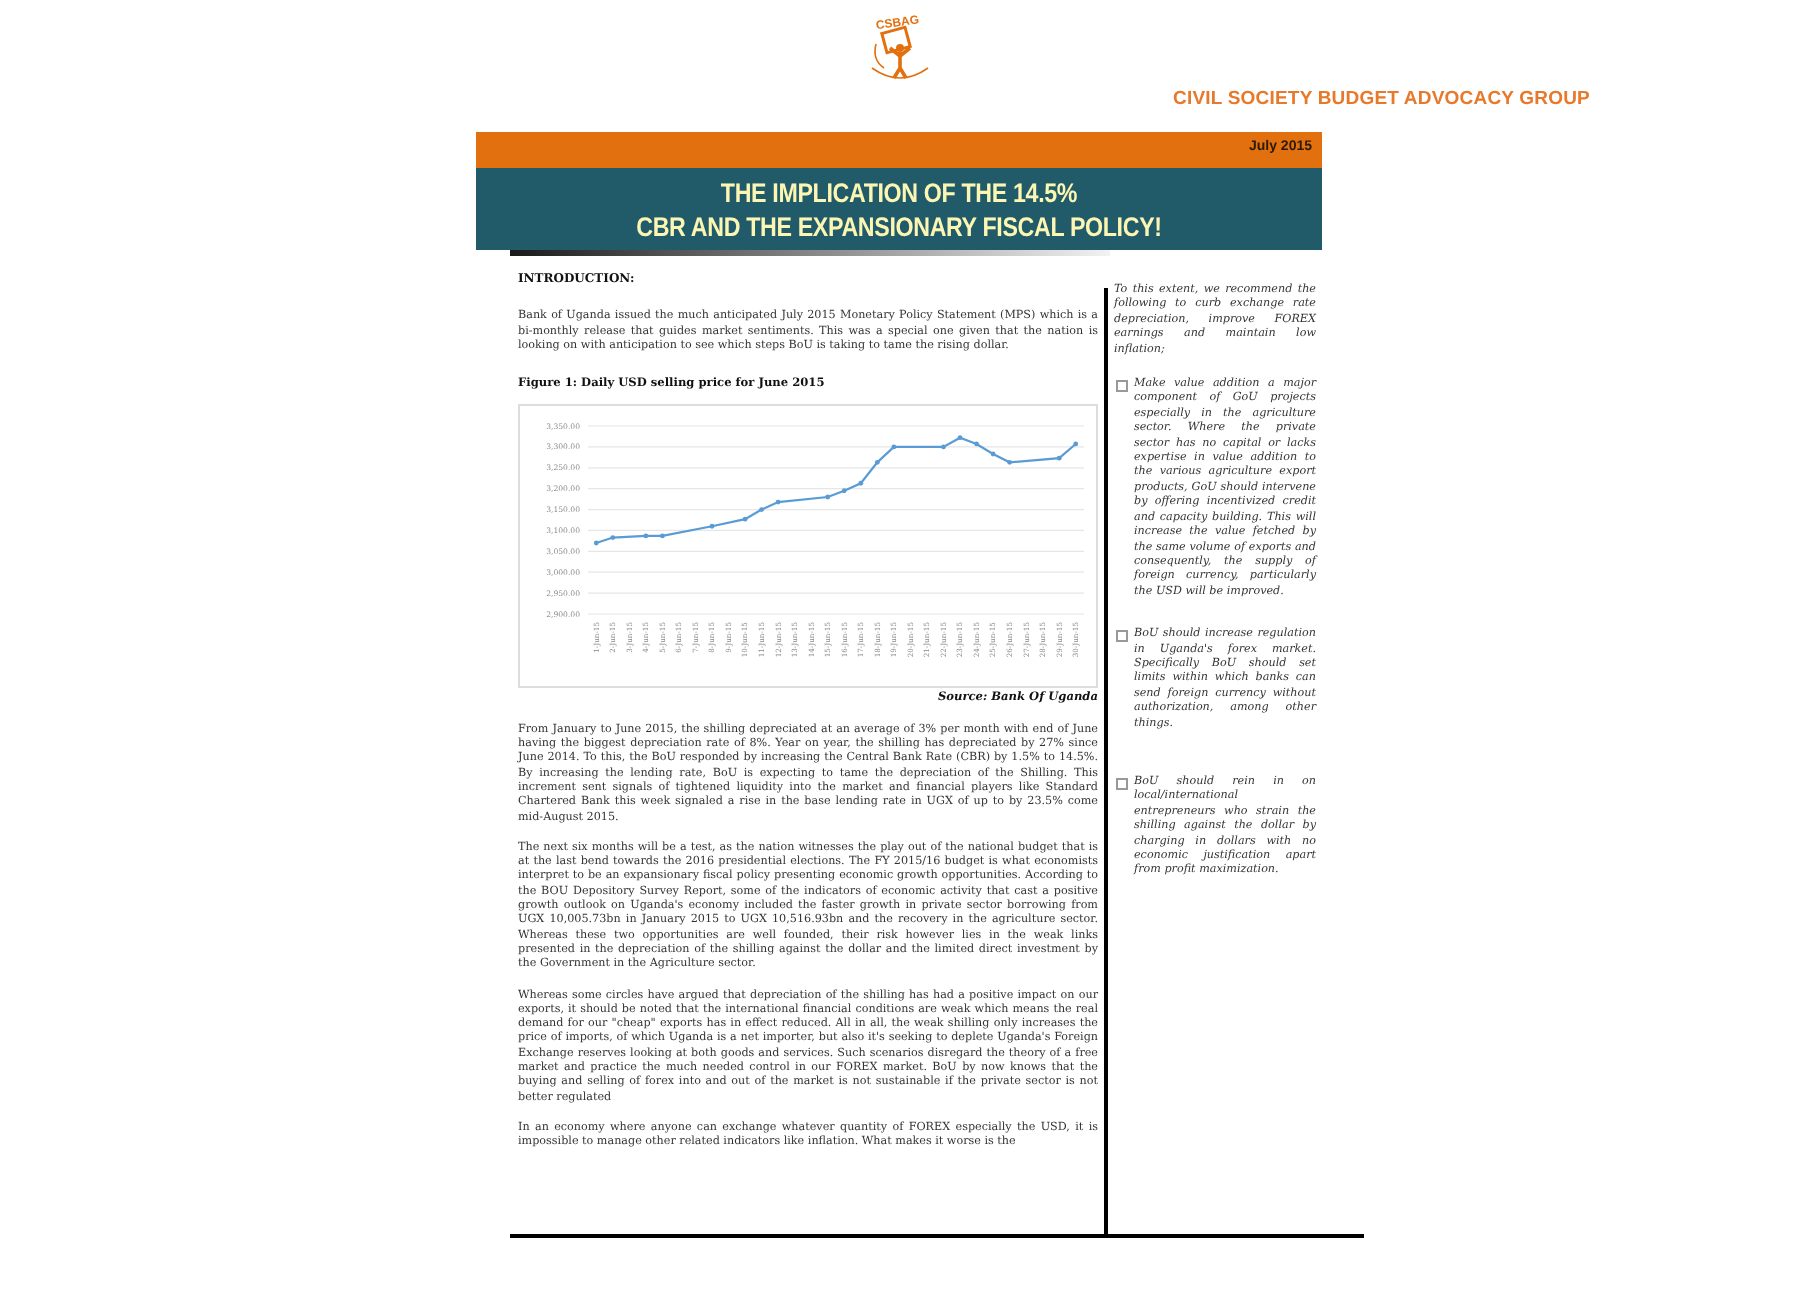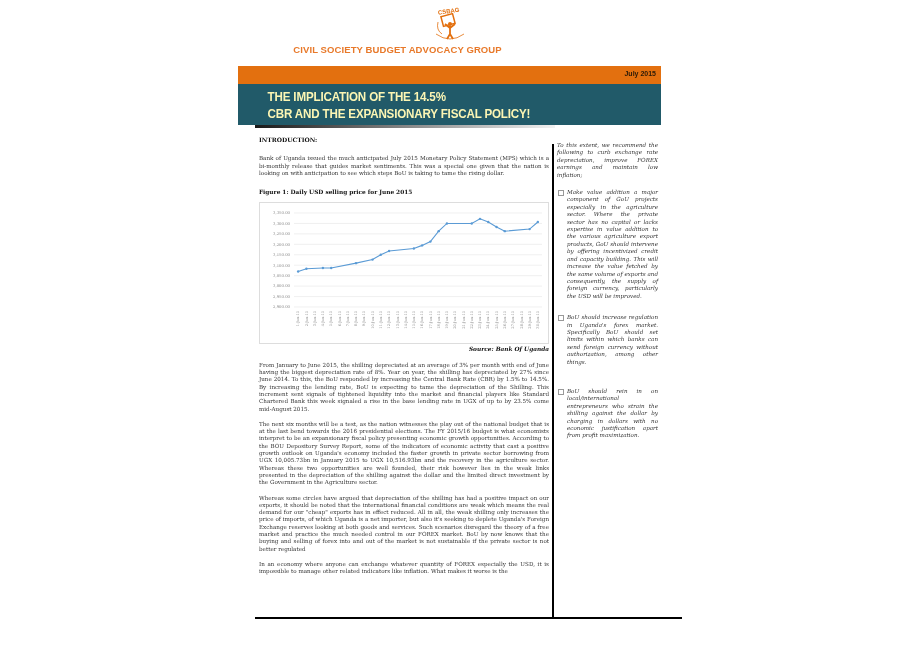--- a/index.html
+++ b/index.html
@@ -1,22 +1,22 @@
 <!DOCTYPE html>
 <html><head>
 <meta charset="utf-8">
 <style>
   html, body { margin:0; padding:0; }
   body { width:900px; height:647px; background:#ffffff; position:relative; overflow:hidden; font-family:"DejaVu Serif", serif; }
   .logo { position:absolute; left:424px; top:4px; width:52px; height:38px; }
-  .org-name { position:absolute; left:0; width:795px; top:44px; text-align:center; font-family:"Liberation Sans", sans-serif; font-weight:bold; font-size:9.5px; color:#e8792a; letter-spacing:0.1px; }
+  .org-name { position:absolute; left:0; width:795px; top:44px; text-align:right; font-family:"Liberation Sans", sans-serif; font-weight:bold; font-size:9.5px; color:#e8792a; letter-spacing:0.1px; }
   .banner-orange { position:absolute; left:238px; top:66px; width:423px; height:18px; background:#e3700f; color:#fff; font-family:"Liberation Sans", sans-serif; font-size:9.6px; }
   .banner-orange .subtitle { position:absolute; left:72px; top:3px; }
   .banner-orange .date { position:absolute; right:5px; top:4px; font-size:7px; font-weight:bold; color:#2b1a08; }
-  .banner-teal { position:absolute; left:238px; top:84px; width:423px; height:41px; background:#215a69; text-align:left; }
+  .banner-teal { position:absolute; left:238px; top:84px; width:423px; height:41px; background:#215a69; text-align:center; }
   .banner-teal .t { display:block; font-family:"Liberation Sans", sans-serif; font-weight:bold; color:#fcf6b4; font-size:13.5px; line-height:17px; letter-spacing:-0.2px; transform:scaleX(0.86); }
   .banner-teal .t1 { padding-top:4px; }
   .shadow { position:absolute; left:255px; top:125px; width:300px; height:3px; background:linear-gradient(to right, rgba(0,0,0,0.9), rgba(0,0,0,0.05)); }
   .left-col { position:absolute; left:259px; top:136px; width:290px; font-size:5.6px; line-height:7.3px; color:#333; text-align:justify; }
   .heading { font-weight:bold; font-size:6px; color:#111; margin-bottom:12px; }
   .para { margin:0 0 8px 0; }
   .fig-title { font-weight:bold; font-size:5.8px; color:#111; margin:12px 0 6px 0; }
   .chart-box { width:290px; height:142px; border:1px solid #dddddd; box-sizing:border-box; position:relative; }
   .source { text-align:right; font-weight:bold; font-style:italic; font-size:5.8px; color:#111; margin:2px 0 8px 0; }
   .divider-v { position:absolute; left:552px; top:144px; width:2px; height:475px; background:#000; }

